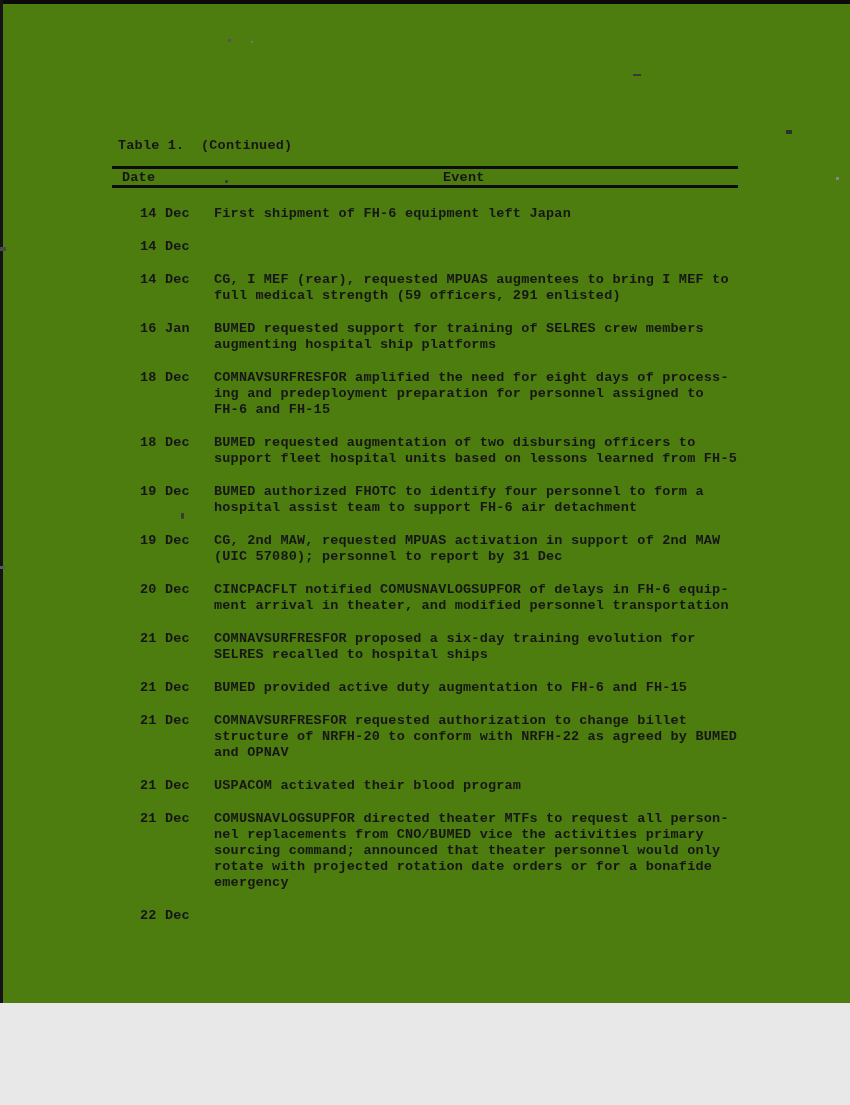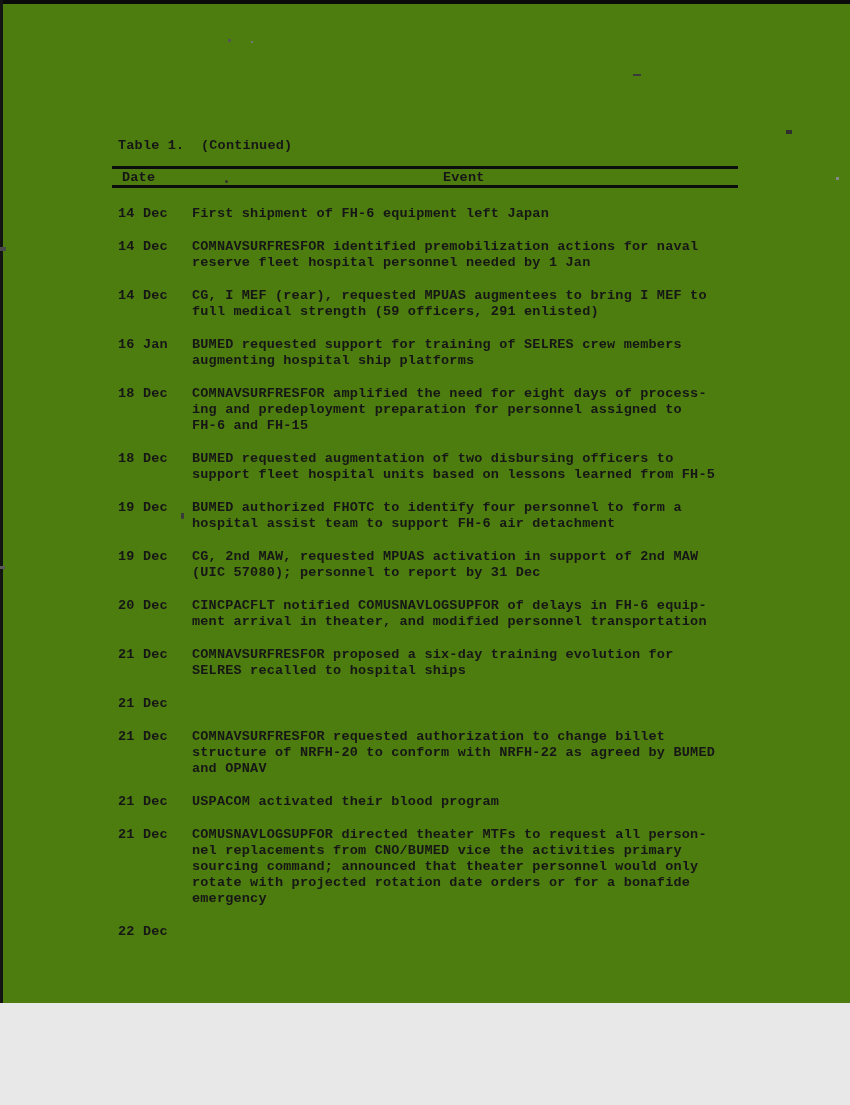--- a/index.html
+++ b/index.html
@@ -61,20 +61,21 @@
     left: 118px;
     top: 206px;
     width: 625px;
   }
   .row {
     display: flex;
     margin-bottom: 17px;
     font-size: 13.5px;
     line-height: 16px;
     letter-spacing: 0.2px;
+    margin-left: 22px;
   }
   .date-cell {
     flex: 0 0 74px;
     white-space: pre;
   }
   .event-cell {
     flex: 1 1 auto;
     white-space: pre;
   }
 
@@ -129,22 +130,20 @@
 
   <div class="rule rule-bottom"></div>
 
   <div class="rows">
     <div class="row">
       <div class="date-cell">14 Dec</div>
       <div class="event-cell">First shipment of FH-6 equipment left Japan</div>
     </div>
     <div class="row">
       <div class="date-cell">14 Dec</div>
-      <div class="event-cell">COMNAVSURFRESFOR identified premobilization actions for naval
-reserve fleet hospital personnel needed by 1 Jan</div>
     </div>
     <div class="row">
       <div class="date-cell">14 Dec</div>
       <div class="event-cell">CG, I MEF (rear), requested MPUAS augmentees to bring I MEF to
 full medical strength (59 officers, 291 enlisted)</div>
     </div>
     <div class="row">
       <div class="date-cell">16 Jan</div>
       <div class="event-cell">BUMED requested support for training of SELRES crew members
 augmenting hospital ship platforms</div>
@@ -175,20 +174,21 @@
       <div class="event-cell">CINCPACFLT notified COMUSNAVLOGSUPFOR of delays in FH-6 equip-
 ment arrival in theater, and modified personnel transportation</div>
     </div>
     <div class="row">
       <div class="date-cell">21 Dec</div>
       <div class="event-cell">COMNAVSURFRESFOR proposed a six-day training evolution for
 SELRES recalled to hospital ships</div>
     </div>
     <div class="row">
       <div class="date-cell">21 Dec</div>
+      <div class="event-cell">BUMED provided active duty augmentation to FH-6 and FH-15</div>
     </div>
     <div class="row">
       <div class="date-cell">21 Dec</div>
       <div class="event-cell">COMNAVSURFRESFOR requested authorization to change billet
 structure of NRFH-20 to conform with NRFH-22 as agreed by BUMED
 and OPNAV</div>
     </div>
     <div class="row">
       <div class="date-cell">21 Dec</div>
       <div class="event-cell">USPACOM activated their blood program</div>

